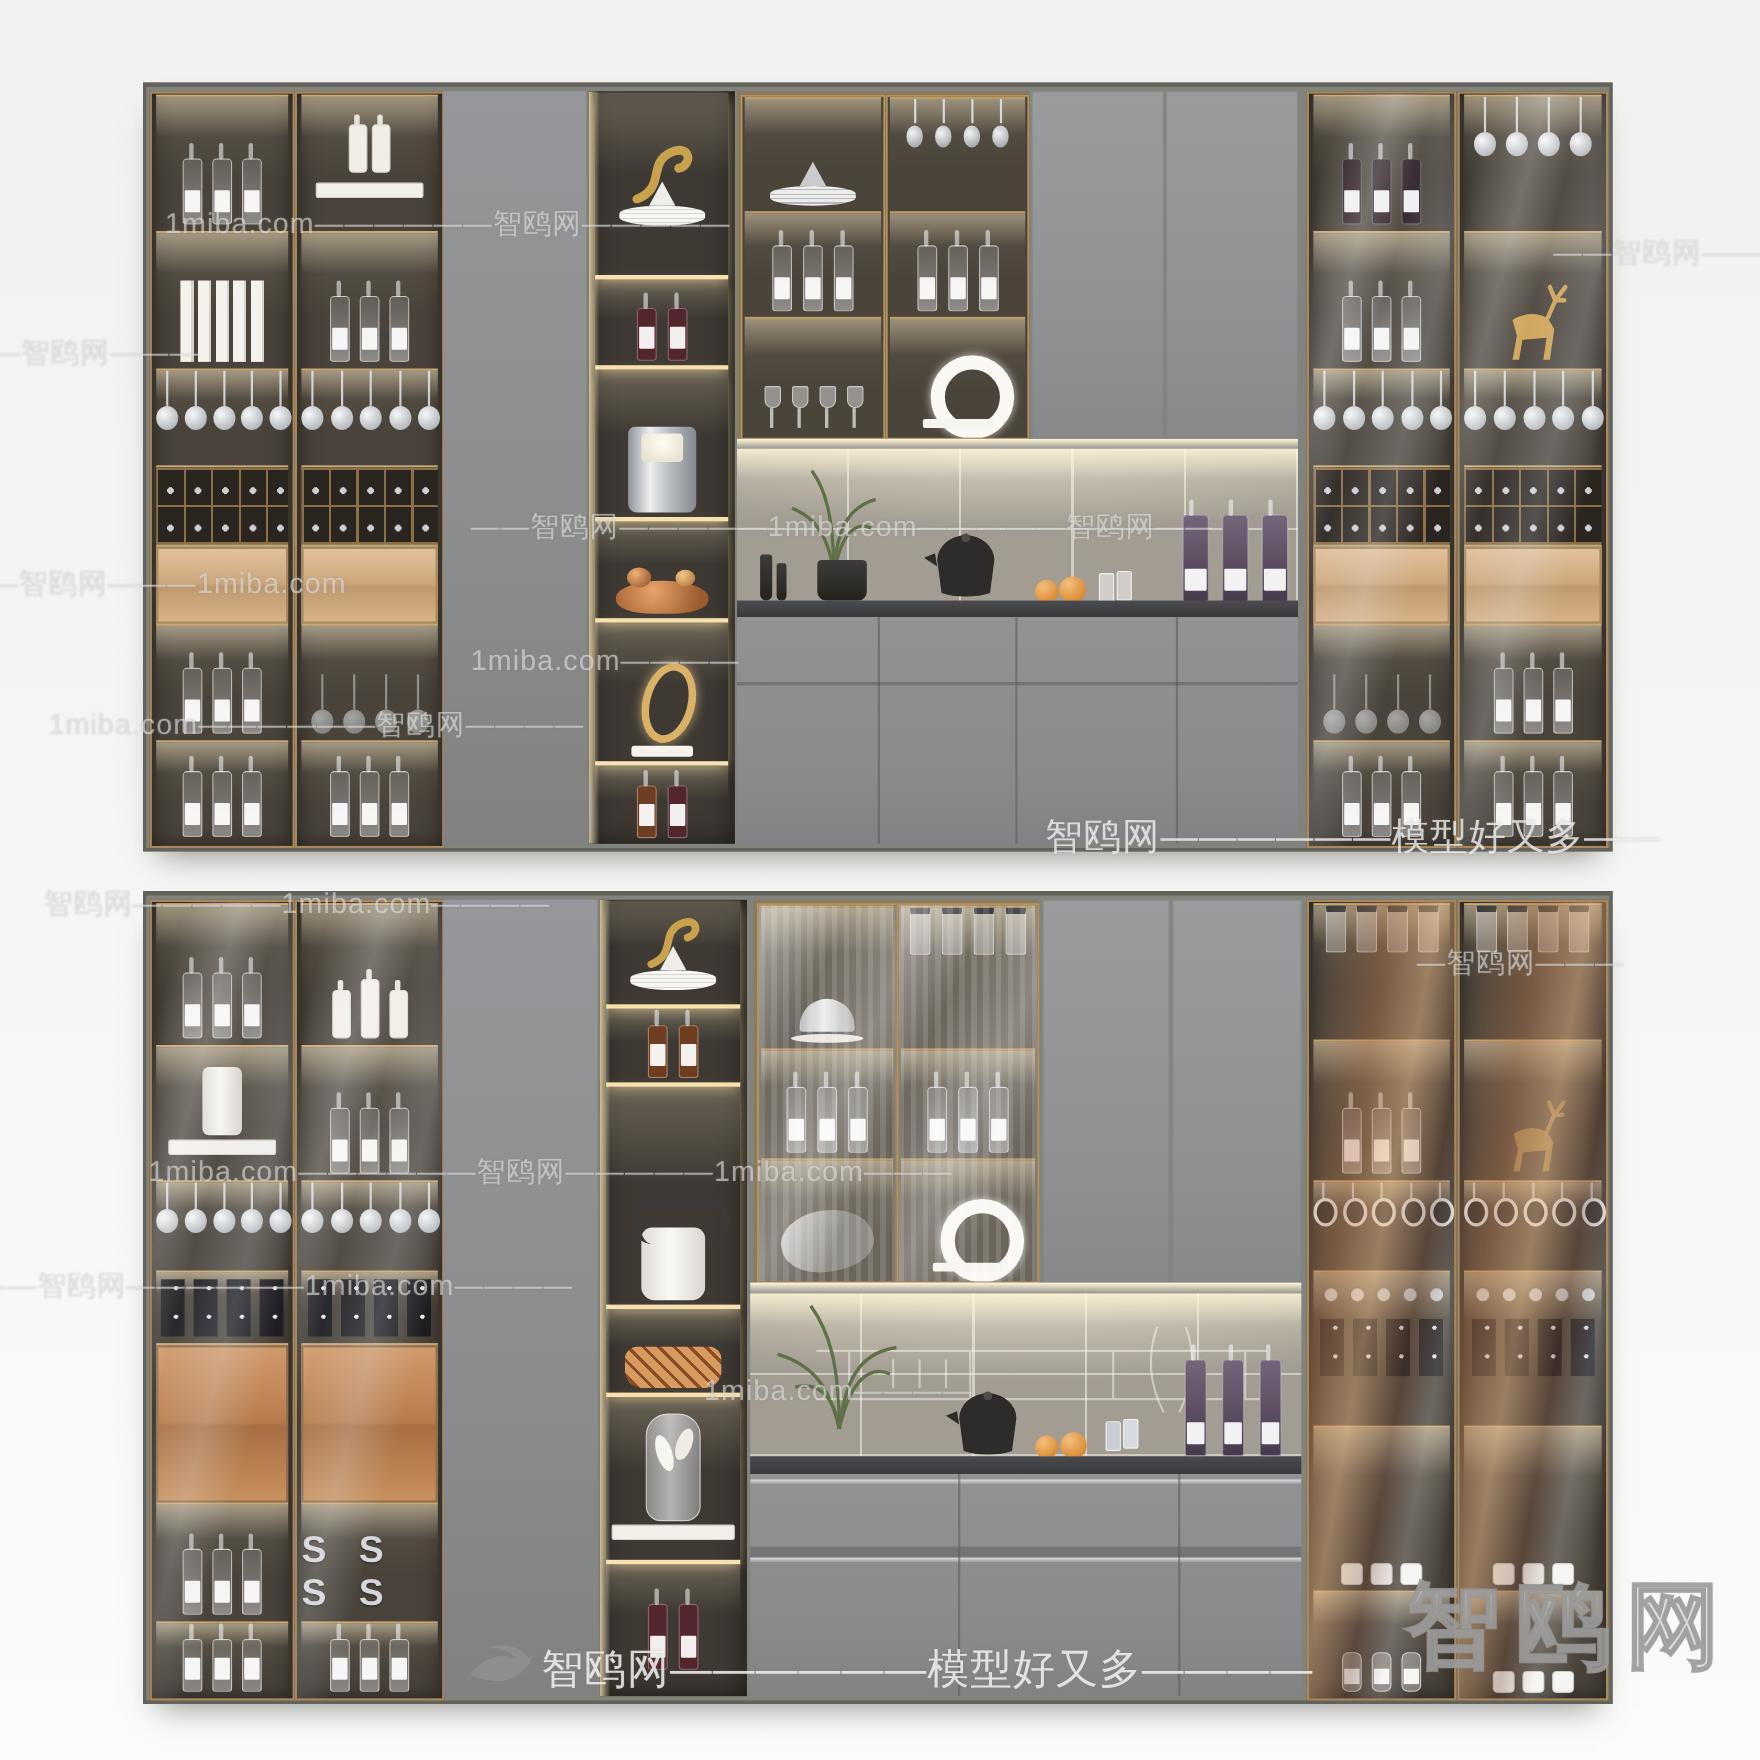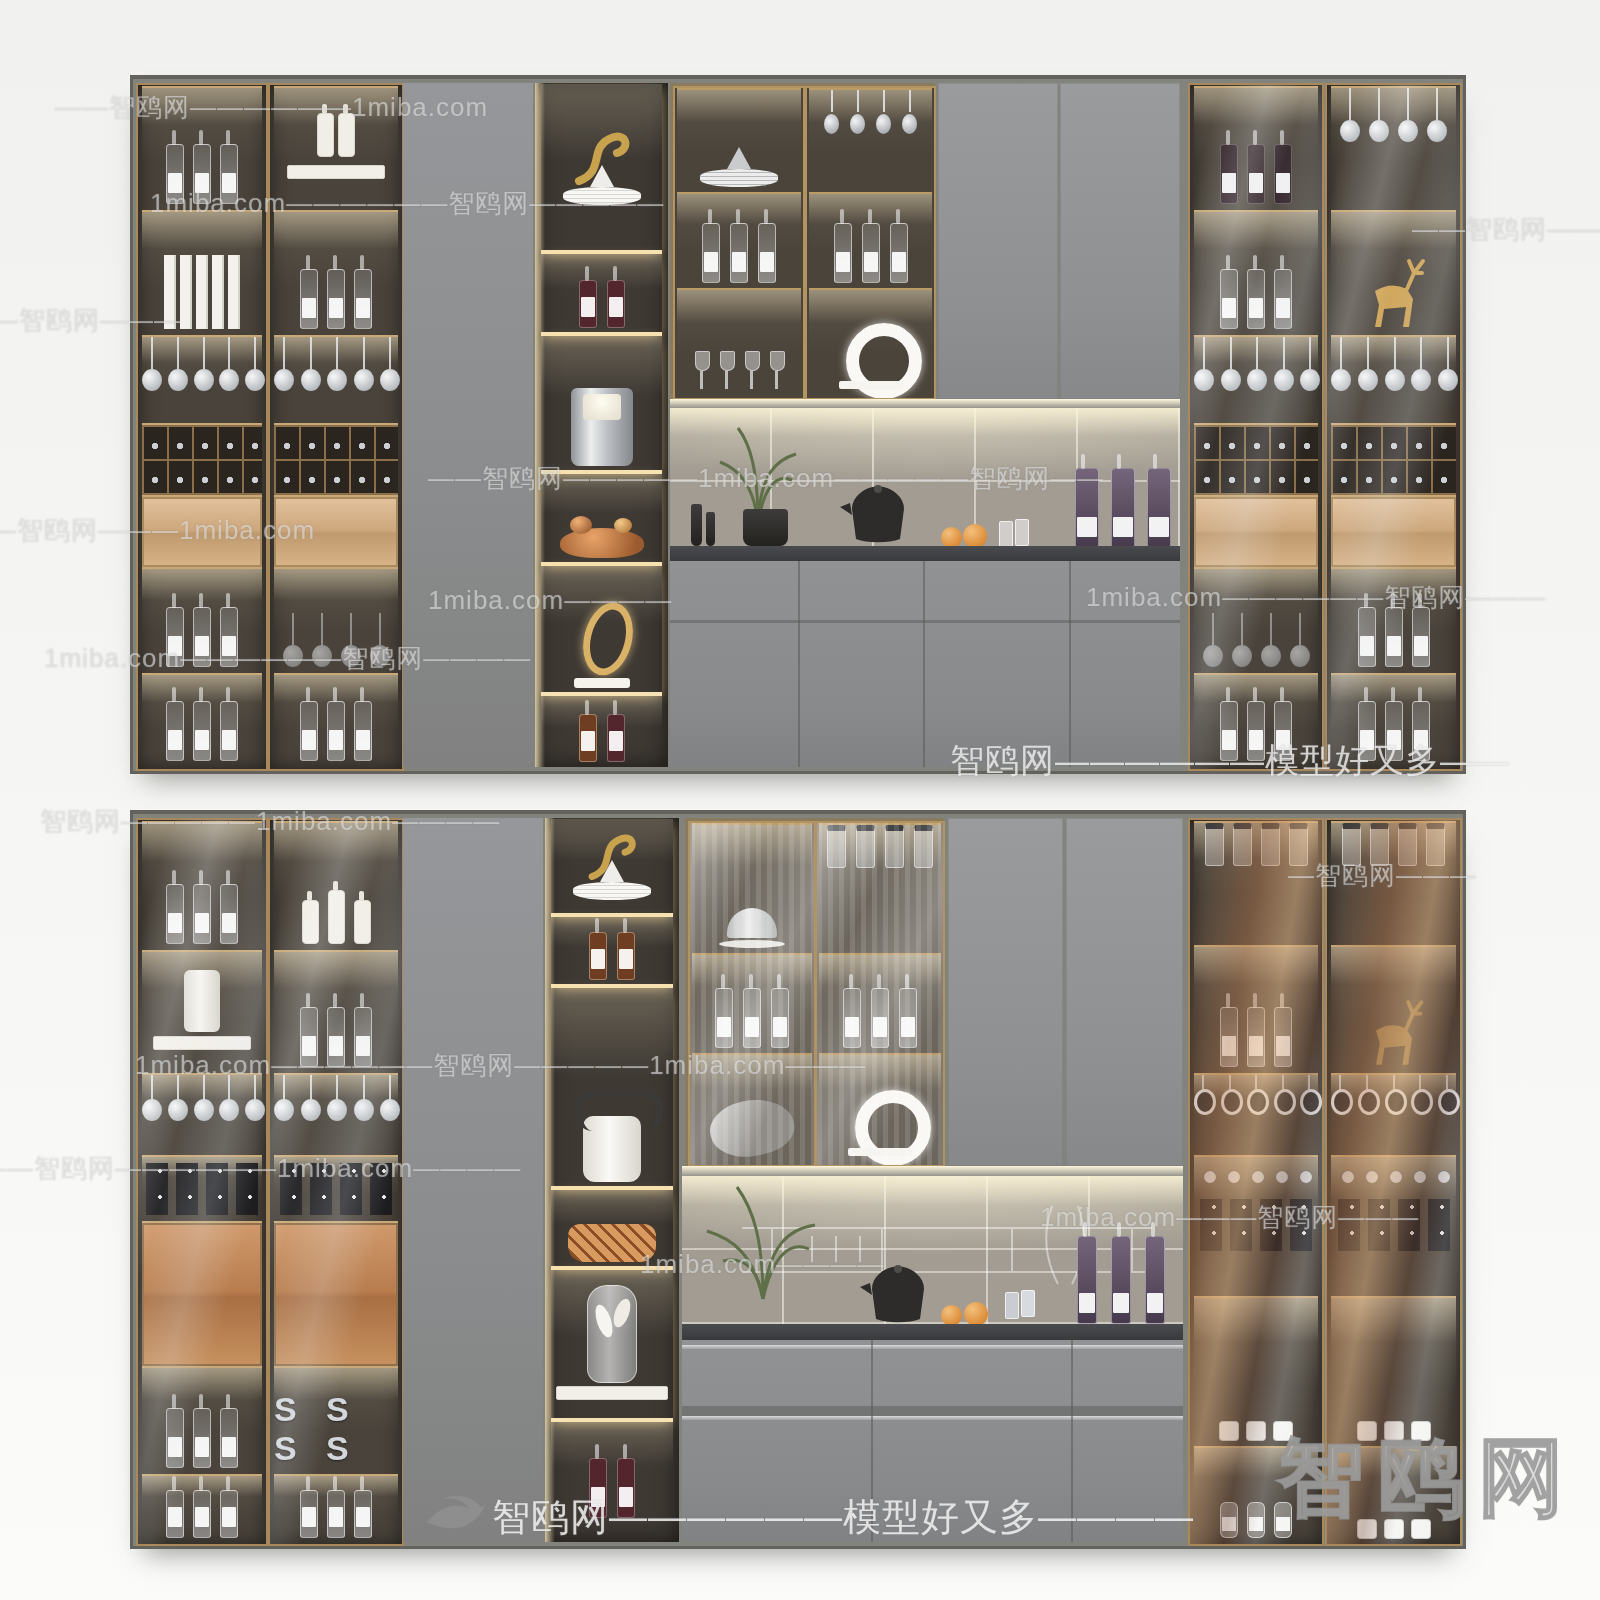--- a/index.html
+++ b/index.html
@@ -675,36 +675,33 @@
         </div>
       <div class="dcell" style="top:626px;height:98px">
           <i class="wsq"></i>
           <i class="wsq"></i>
           <i class="wsq"></i>
         </div>
       <div class="refwarm"></div>
     </div>
   </div>
 
-  <div class="wm" style="left:55px;top:90px">——智鸥网——————1miba.com</div>
   <div class="wm" style="left:150px;top:186px">1miba.com——————智鸥网—————</div>
   <div class="wm" style="left:1412px;top:212px">——智鸥网———</div>
   <div class="wm" style="left:-35px;top:303px">——智鸥网———</div>
   <div class="wm" style="left:428px;top:461px">——智鸥网—————1miba.com—————智鸥网——</div>
   <div class="wm" style="left:-10px;top:513px">—智鸥网———1miba.com</div>
-  <div class="wm" style="left:1086px;top:580px">1miba.com——————智鸥网———</div>
   <div class="wm" style="left:428px;top:585px">1miba.com————</div>
   <div class="wm" style="left:44px;top:641px">1miba.com——————智鸥网————</div>
   <div class="wm big1" style="left:950px;top:738px">智鸥网——————模型好又多——</div>
 
   <div class="wm" style="left:40px;top:804px">智鸥网—————1miba.com————</div>
   <div class="wm" style="left:1288px;top:858px">—智鸥网———</div>
   <div class="wm" style="left:135px;top:1048px">1miba.com——————智鸥网—————1miba.com———</div>
   <div class="wm" style="left:-20px;top:1151px">——智鸥网——————1miba.com————</div>
-  <div class="wm" style="left:1040px;top:1200px">1miba.com———智鸥网———</div>
   <div class="wm" style="left:640px;top:1249px">1miba.com————</div>
 
   <svg class="bird" style="left:425px;top:1494px" width="62" height="46" viewBox="0 0 62 46">
     <path d="M2 28 C15 12 32 8 45 15 C39 7 30 3 18 5 C31 -2 48 3 56 13 L60 11 C54 26 40 36 23 34 C15 33 7 31 2 28 Z" fill="rgba(150,150,150,.6)"></path>
   </svg>
   <div class="wm big2" style="left:492px;top:1492px">智鸥网——————模型好又多————</div>
   <div class="wm huge" style="left:1278px;top:1420px">智鸥网</div>
 
 </div>
 

